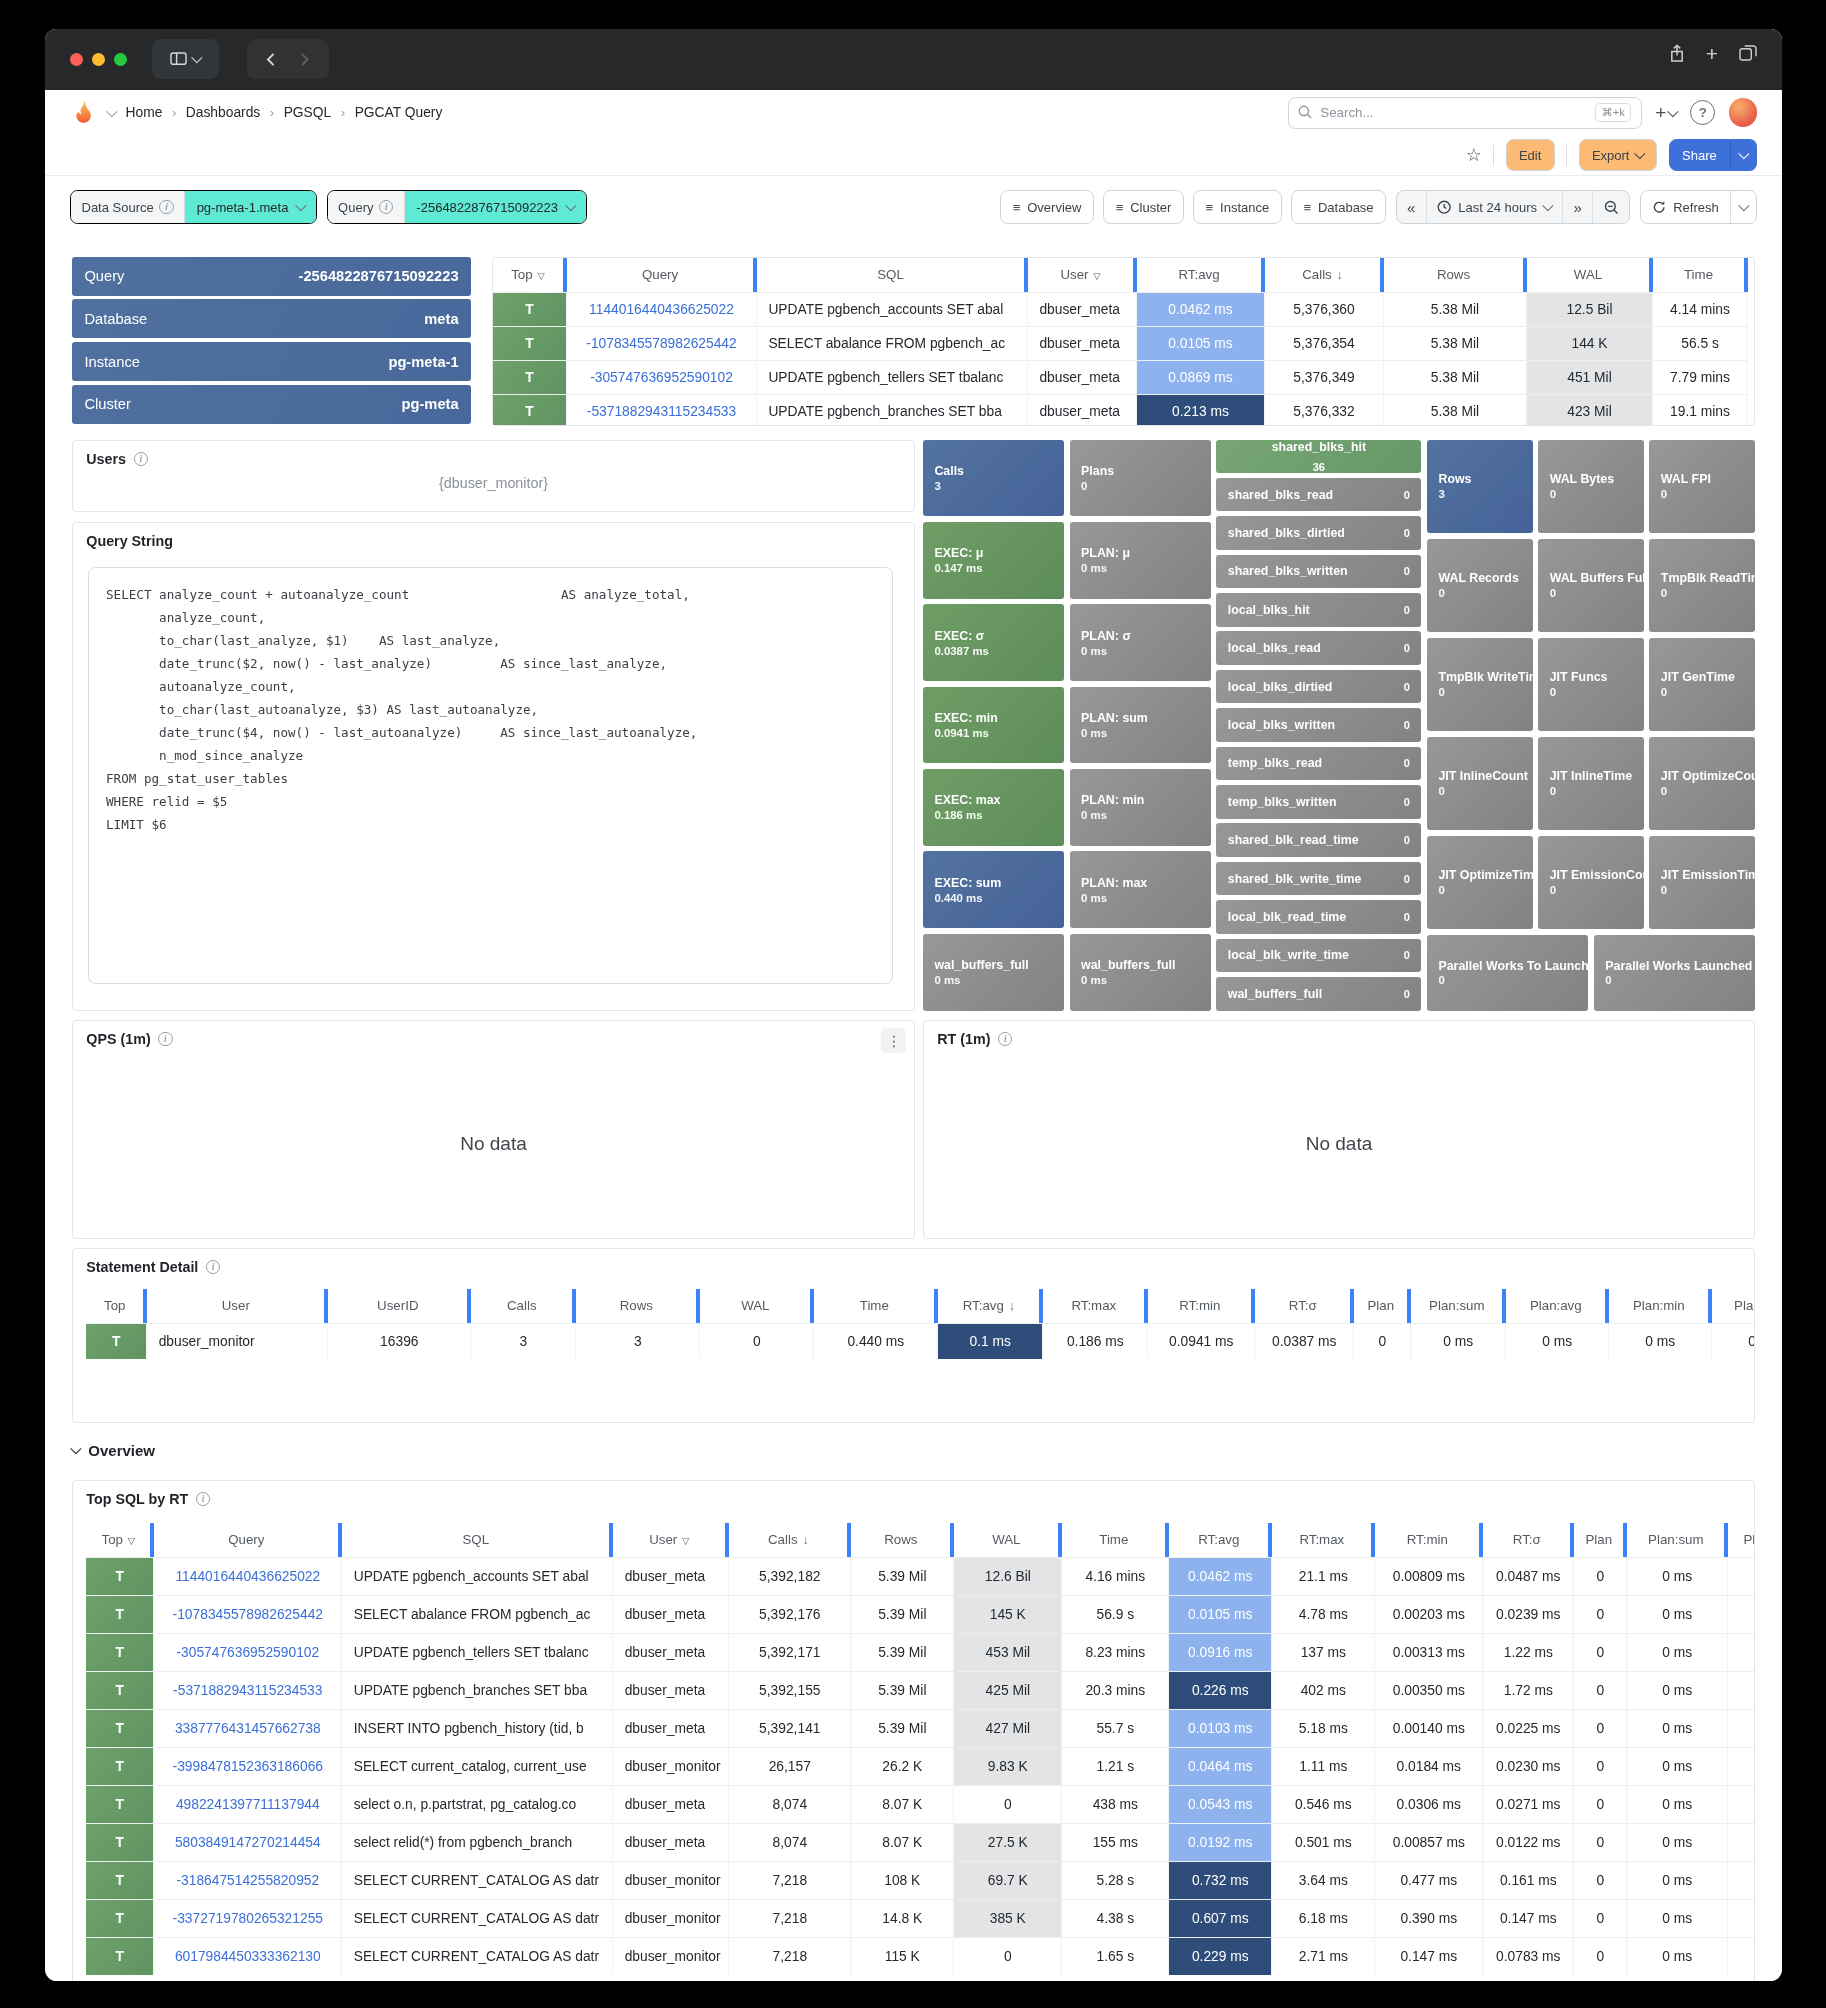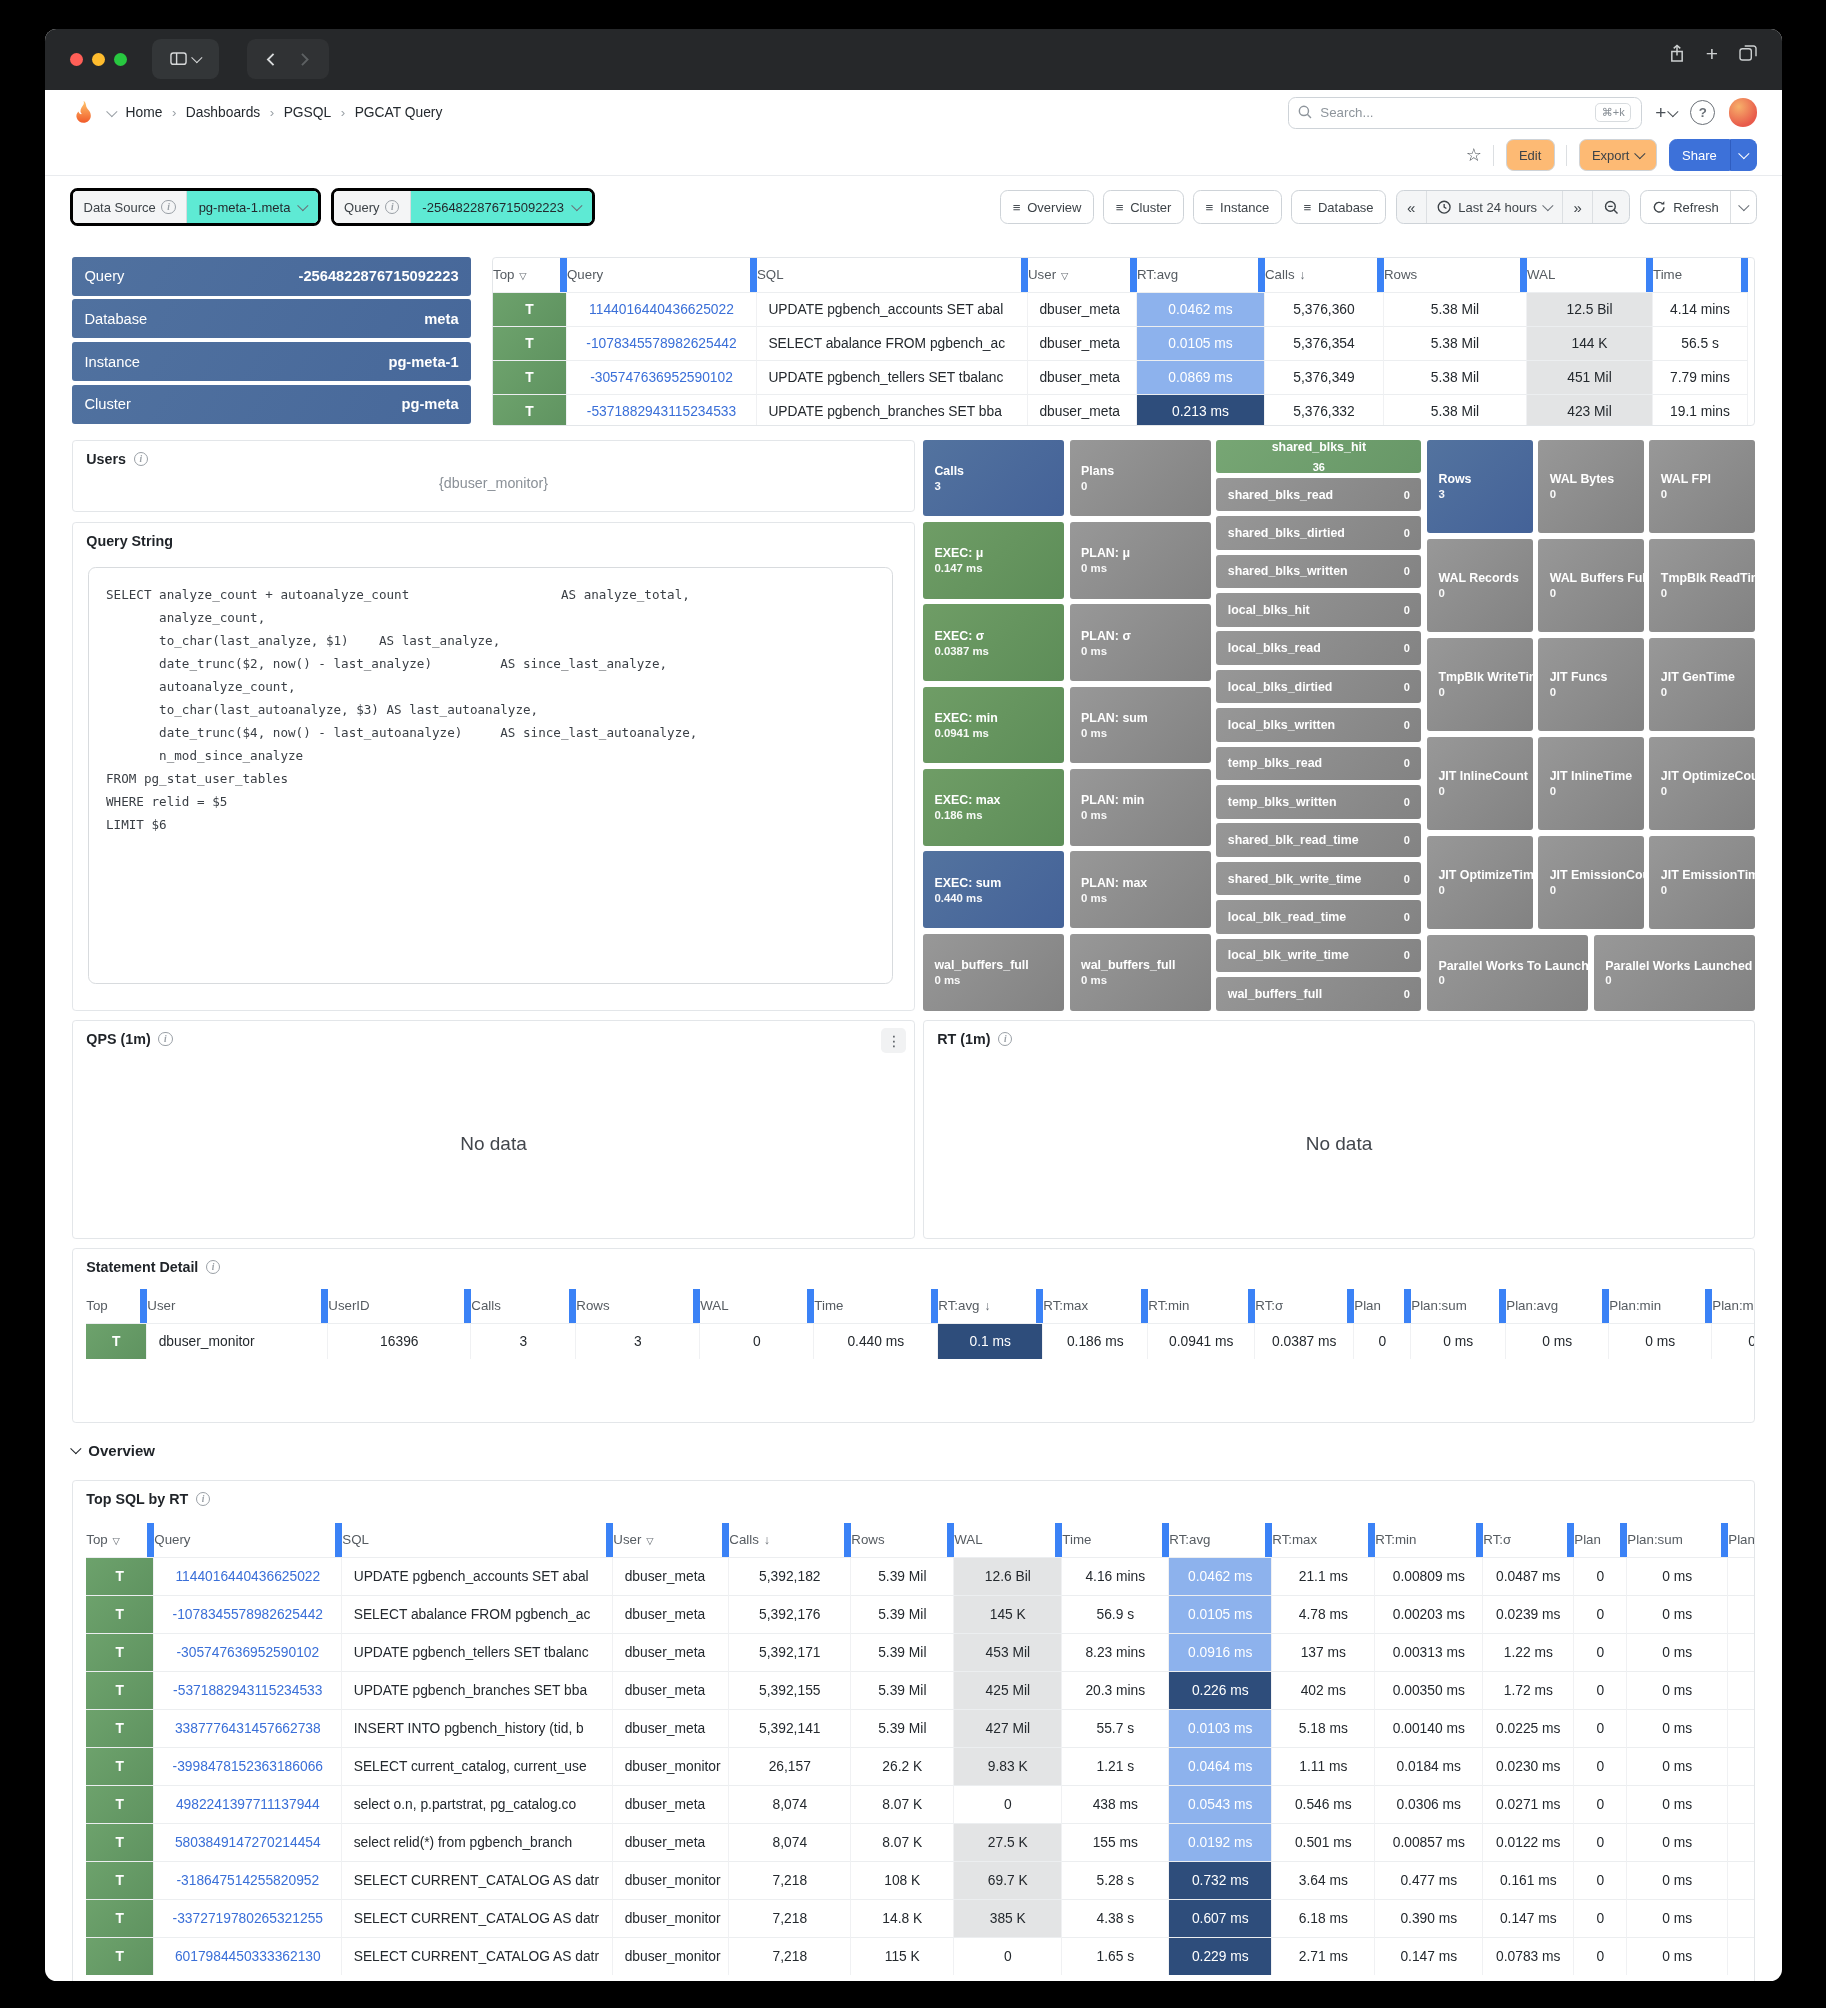--- a/index.html
+++ b/index.html
@@ -40,21 +40,21 @@
     align-items:center;gap:6.7px;padding:0 12.4px;font-size:13px;color:#3d4348;font-weight:500;cursor:pointer;}
   .btn.blue{background:#3d71d9;border-color:#3d71d9;color:#fff;border-radius:7.6px 0 0 7.6px;}
   .btn.bluechev{background:#3d71d9;border-color:#3d71d9;color:#fff;border-radius:0 7.6px 7.6px 0;
     border-left:1px solid #2f5dc0;padding:0 8.6px;}
   .chev{width:6.7px;height:6.7px;border-right:1.7px solid currentColor;border-bottom:1.7px solid currentColor;
     transform:rotate(45deg) translate(-1px,-1px);}
   .star{font-size:18px;color:#4b5157;cursor:pointer;}
   
   .toolbar{position:absolute;left:0;top:152px;width:100%;height:53px;display:flex;align-items:center;
     padding:0 25px;box-sizing:border-box;gap:9.5px;}
-  .fgroup{display:flex;height:32px;border:3px solid #000000;border-radius:7.6px;overflow:hidden;font-size:13px;}
+  .fgroup{display:flex;height:32px;border:1px solid #000000;border-radius:7.6px;overflow:hidden;font-size:13px;}
   .flabel{background:#f4f5f6;display:flex;align-items:center;gap:5.7px;padding:0 10.5px;color:#3d4348;
     font-weight:500;border-right:1px solid #d9dcdf;}
   .fvalue{background:#5eead4;display:flex;align-items:center;gap:8.6px;padding:0 11.4px;color:#24292e;font-weight:500;}
   .infoc{width:14.3px;height:14.3px;border-radius:50%;border:1.2px solid #9aa0a6;color:#9aa0a6;font-size:9.5px;
     display:flex;align-items:center;justify-content:center;font-weight:700;box-sizing:border-box;font-style:italic;
     font-family:"Liberation Serif",serif;}
   .tb-spacer{flex:1;}
   .viewbtn{height:32px;border:1px solid #ced3d8;border-radius:7.6px;background:#fff;display:flex;
     align-items:center;gap:6.7px;padding:0 11.4px;font-size:13px;color:#3d4348;font-weight:500;cursor:pointer;}
   .bars{font-size:13.3px;color:#4b5157;}
@@ -76,22 +76,22 @@
     display:flex;align-items:center;justify-content:center;color:#4b5157;font-size:14.3px;cursor:pointer;}
   .nodata{position:absolute;left:0;right:0;top:52%;text-align:center;font-size:19px;color:#42464c;}
   
   .card{height:39px;border-radius:2.9px;background:linear-gradient(120deg,#50719f,#47689a);color:#fff;
     display:flex;align-items:center;justify-content:space-between;padding:0 12.4px;font-size:14.7px;
     margin-bottom:3.8px;}
   .card .cv{font-weight:700;}
   
   .tbl{position:absolute;inset:0;overflow:hidden;}
   .hdr,.row{display:grid;}
-  .hc{display:flex;align-items:center;justify-content:flex-start;font-size:13.3px;color:#555b61;font-weight:500;
-    border-right:7px solid #3b82f6;box-sizing:border-box;white-space:nowrap;overflow:hidden;cursor:pointer;}
+  .hc{display:flex;align-items:center;justify-content:center;font-size:13.3px;color:#555b61;font-weight:500;
+    border-right:4px solid #3b82f6;box-sizing:border-box;white-space:nowrap;overflow:hidden;cursor:pointer;}
   .c{display:flex;align-items:center;justify-content:center;font-size:13.8px;color:#24292e;
     border-right:1px solid #f0f1f3;border-top:1px solid #eceef0;box-sizing:border-box;white-space:nowrap;
     overflow:hidden;padding:0 5.7px;}
   .c.left,.hc.left{justify-content:flex-start;padding-left:11.4px;}
   .c.t{background:linear-gradient(135deg,#6da26c,#5f9360);color:#fff;font-weight:700;padding:0;}
   .c.link{color:#3a6fd8;cursor:pointer;}
   .c.lt{background:#8db2ed;color:#fff;}
   .c.dk{background:#2e4d7b;color:#fff;}
   .c.walbg{background:#e3e4e5;}
   .islot.funnel::after{content:"▽";font-size:9.5px;margin-left:4.8px;color:#6a7077;}

